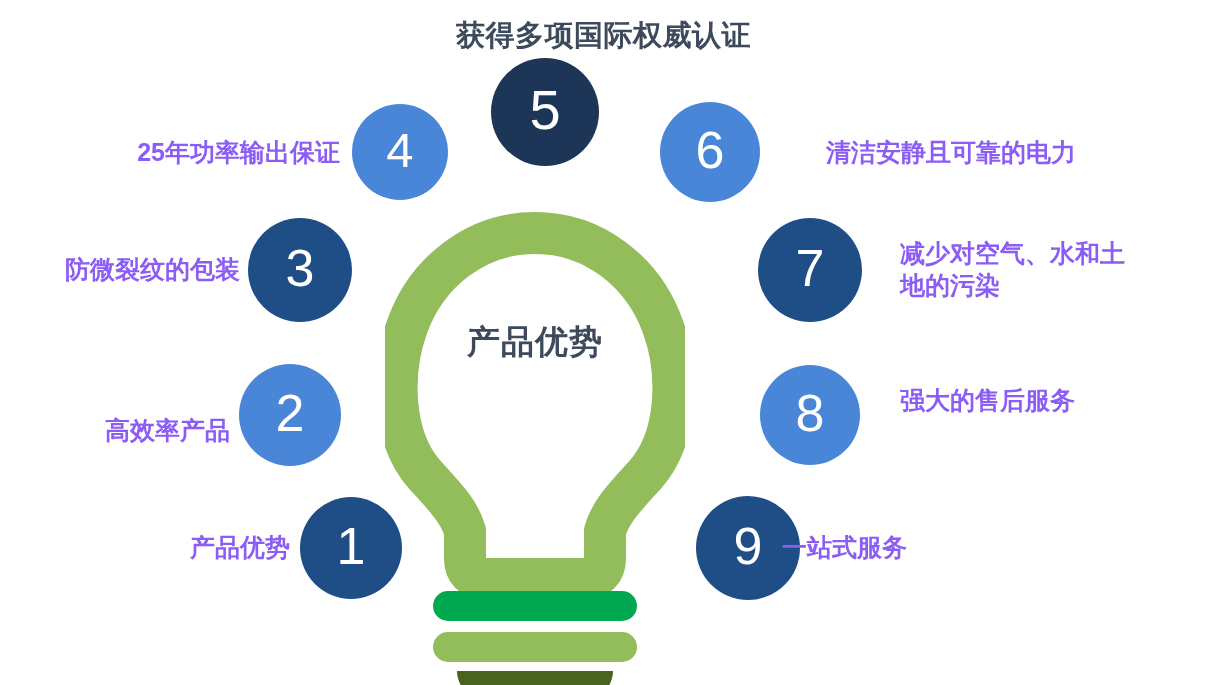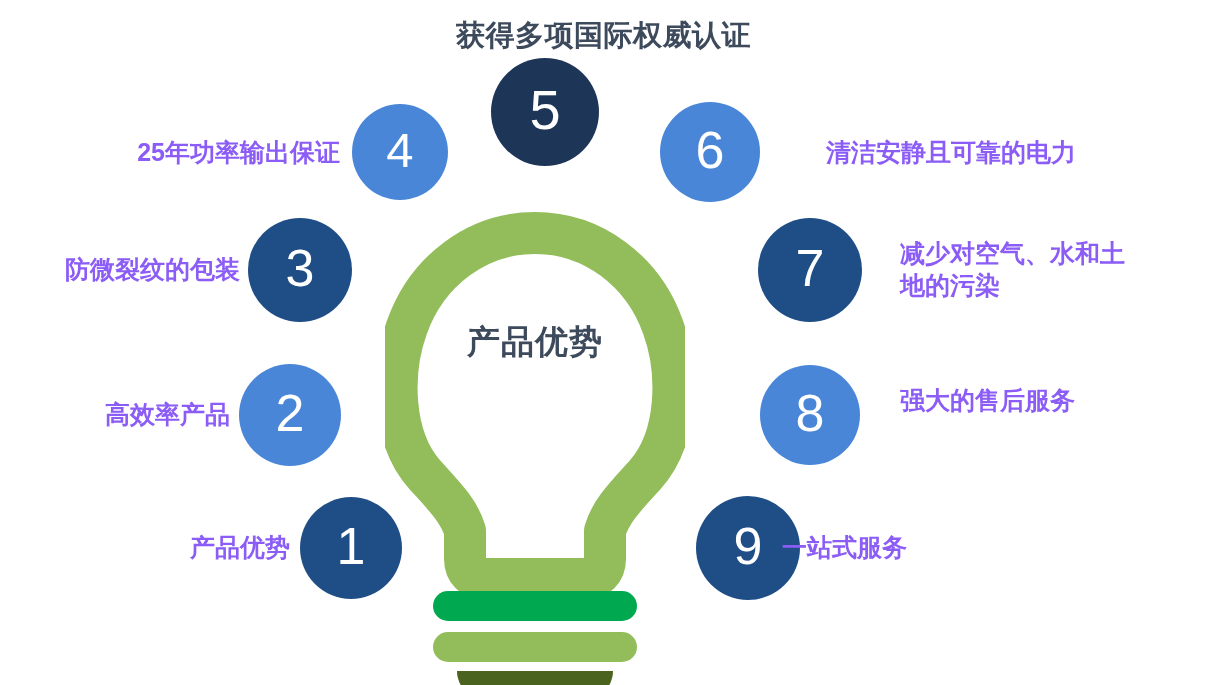--- a/index.html
+++ b/index.html
@@ -115,21 +115,21 @@
   <div id="center-caption">产品优势</div>
 
   <div id="nodes-layer">
       <div class="node-circle" style="left: 300px; top: 497px; width: 102px; height: 102px; background: rgb(31, 78, 135); font-size: 52px;">
         <span class="node-number">1</span>
       </div>
       <div class="node-label label-left" style="top: 531px; width: 230px; left: 60px;">产品优势</div>
       <div class="node-circle" style="left: 239px; top: 364px; width: 102px; height: 102px; background: rgb(74, 134, 216); font-size: 52px;">
         <span class="node-number">2</span>
       </div>
-      <div class="node-label label-left" style="top: 398px; width: 230px; left: 0px;">高效率产品</div>
+      <div class="node-label label-left" style="top: 414px; width: 230px; left: 0px;">高效率产品</div>
       <div class="node-circle" style="left: 248px; top: 218px; width: 104px; height: 104px; background: rgb(31, 78, 135); font-size: 52px;">
         <span class="node-number">3</span>
       </div>
       <div class="node-label label-left" style="top: 253px; width: 240px; left: 0px;">防微裂纹的包装</div>
       <div class="node-circle" style="left: 352px; top: 104px; width: 96px; height: 96px; background: rgb(74, 134, 216); font-size: 49px;">
         <span class="node-number">4</span>
       </div>
       <div class="node-label label-left" style="top: 136px; width: 280px; left: 60px;">25年功率输出保证</div>
       <div class="node-circle" style="left: 491px; top: 58px; width: 108px; height: 108px; background: rgb(29, 53, 87); font-size: 56px;">
         <span class="node-number">5</span>

